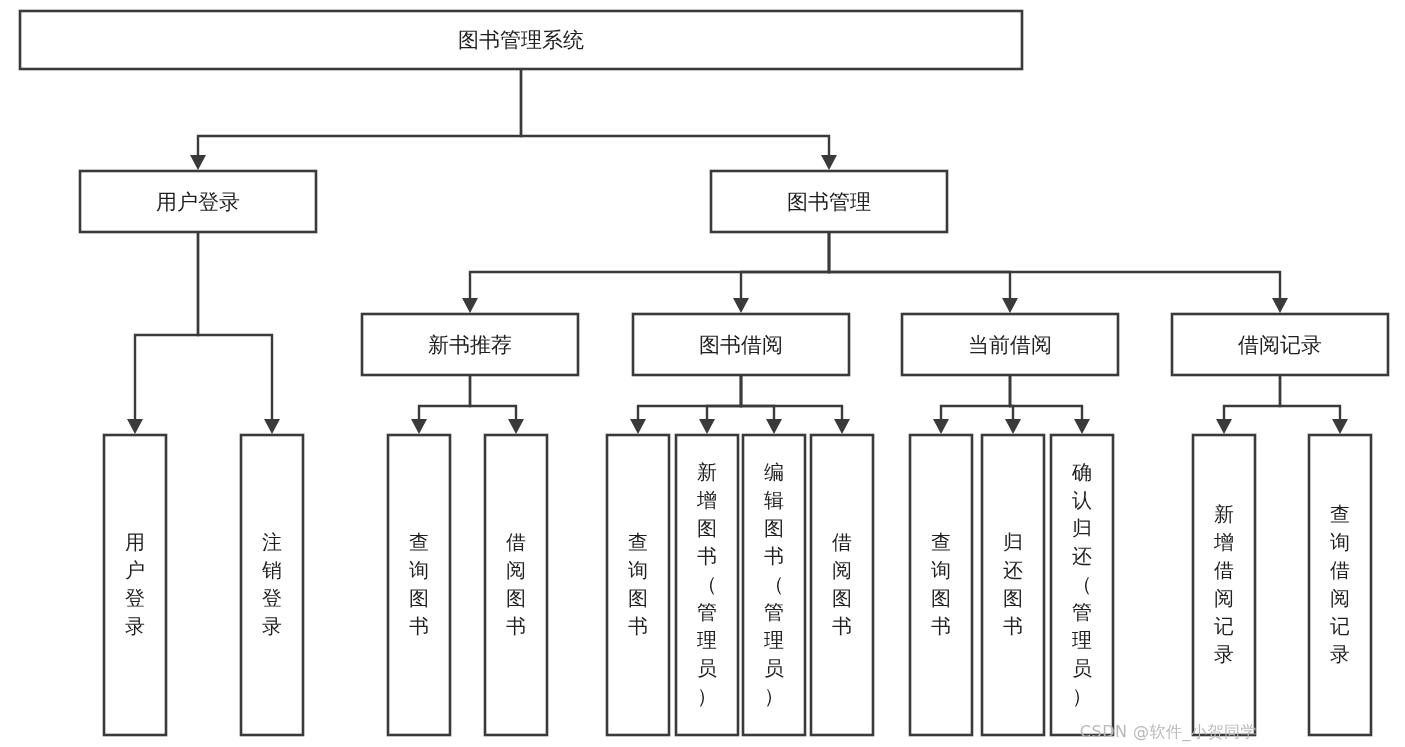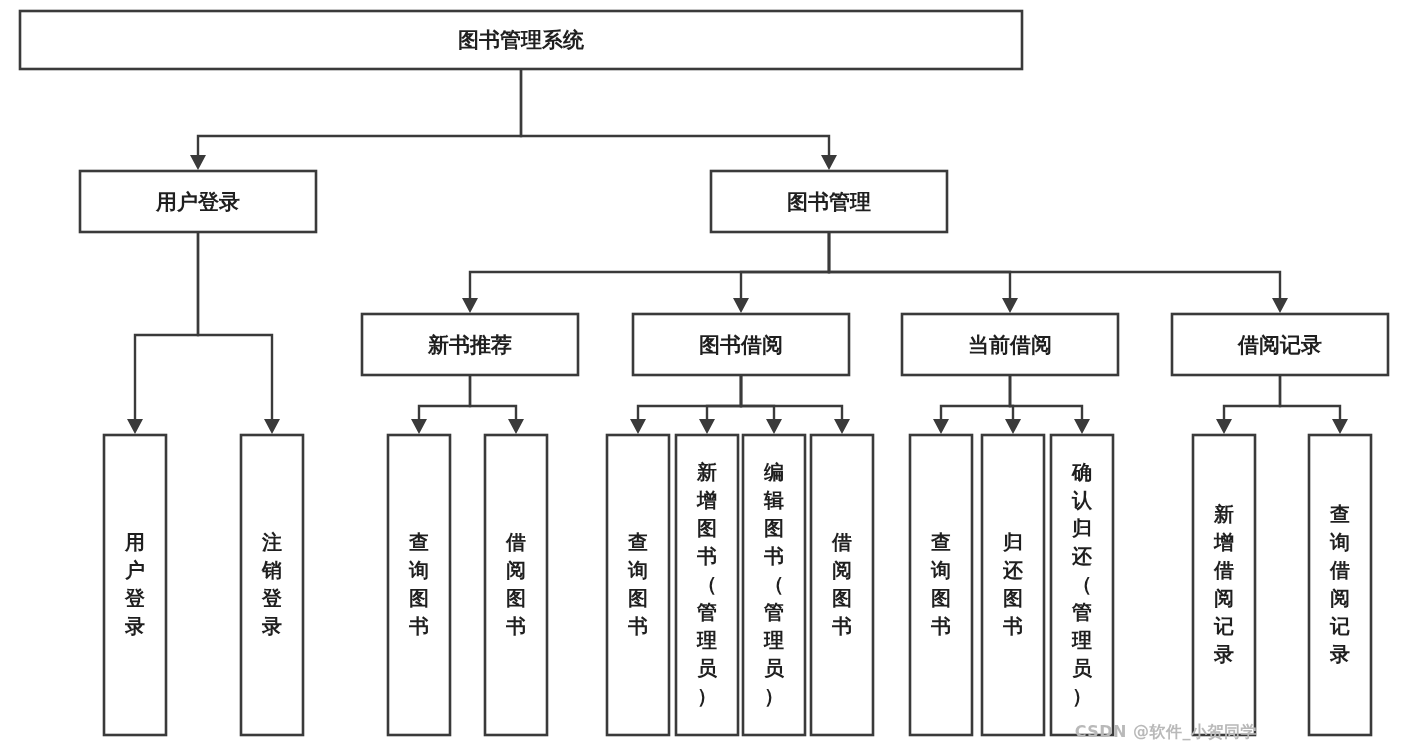--- a/index.html
+++ b/index.html
@@ -2,21 +2,21 @@
 <html><head>
 <meta charset="utf-8">
 <title>图书管理系统 功能结构图</title>
 <style>
   html,body{margin:0;padding:0;background:#ffffff;}
   body{
     width:1405px;height:747px;overflow:hidden;
     font-family:"DejaVu Sans","Liberation Sans",sans-serif;
     color:#1f1f1f;
   }
-  #diagram-root{position:relative;width:1265px;height:747px;background:#fff;font-weight:bold;}
+  #diagram-root{position:relative;width:1265px;height:747px;background:#fff;}
   svg#tree-svg{position:absolute;left:0;top:0;width:1405px;height:747px;}
   .node-rect{fill:#ffffff;stroke:#3a3a3a;stroke-width:2.6;}
   .node-text{
     font-family:"DejaVu Sans","Liberation Sans",sans-serif;
     fill:#1f1f1f;
     text-anchor:middle;
     dominant-baseline:middle;
   }
   .node-text.h{font-size:21px;}
   .node-text.v{font-size:20px;}

